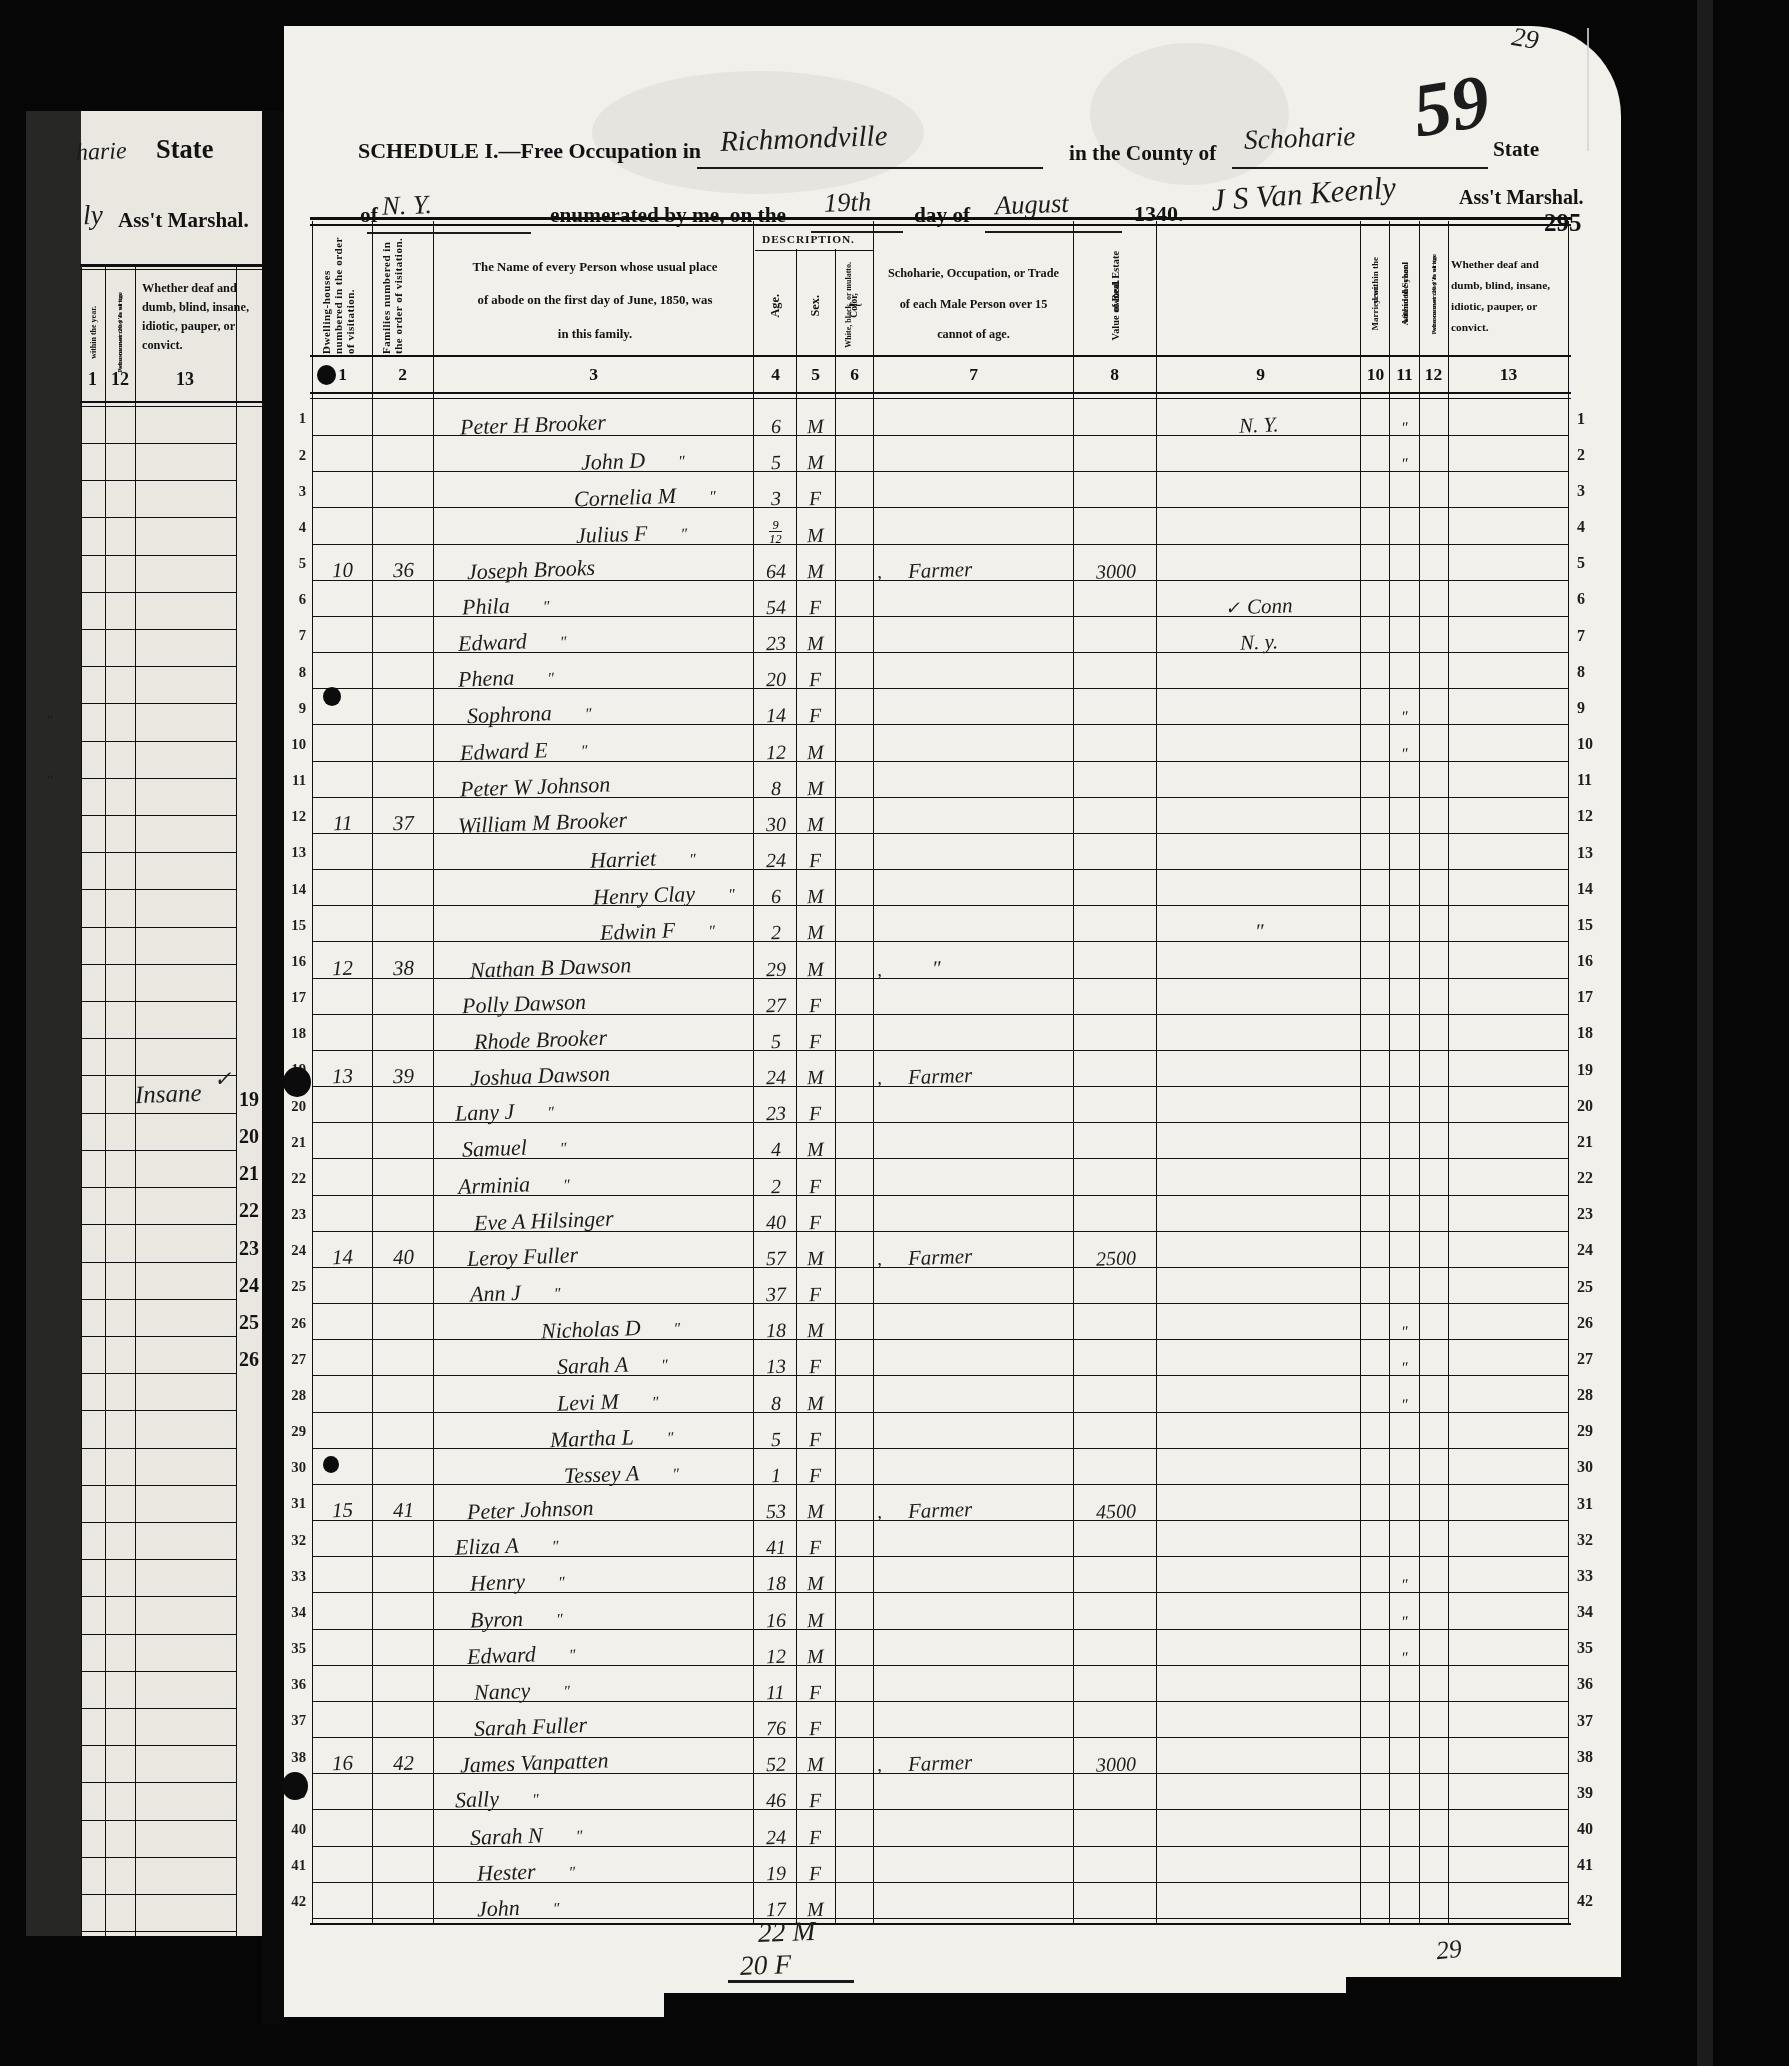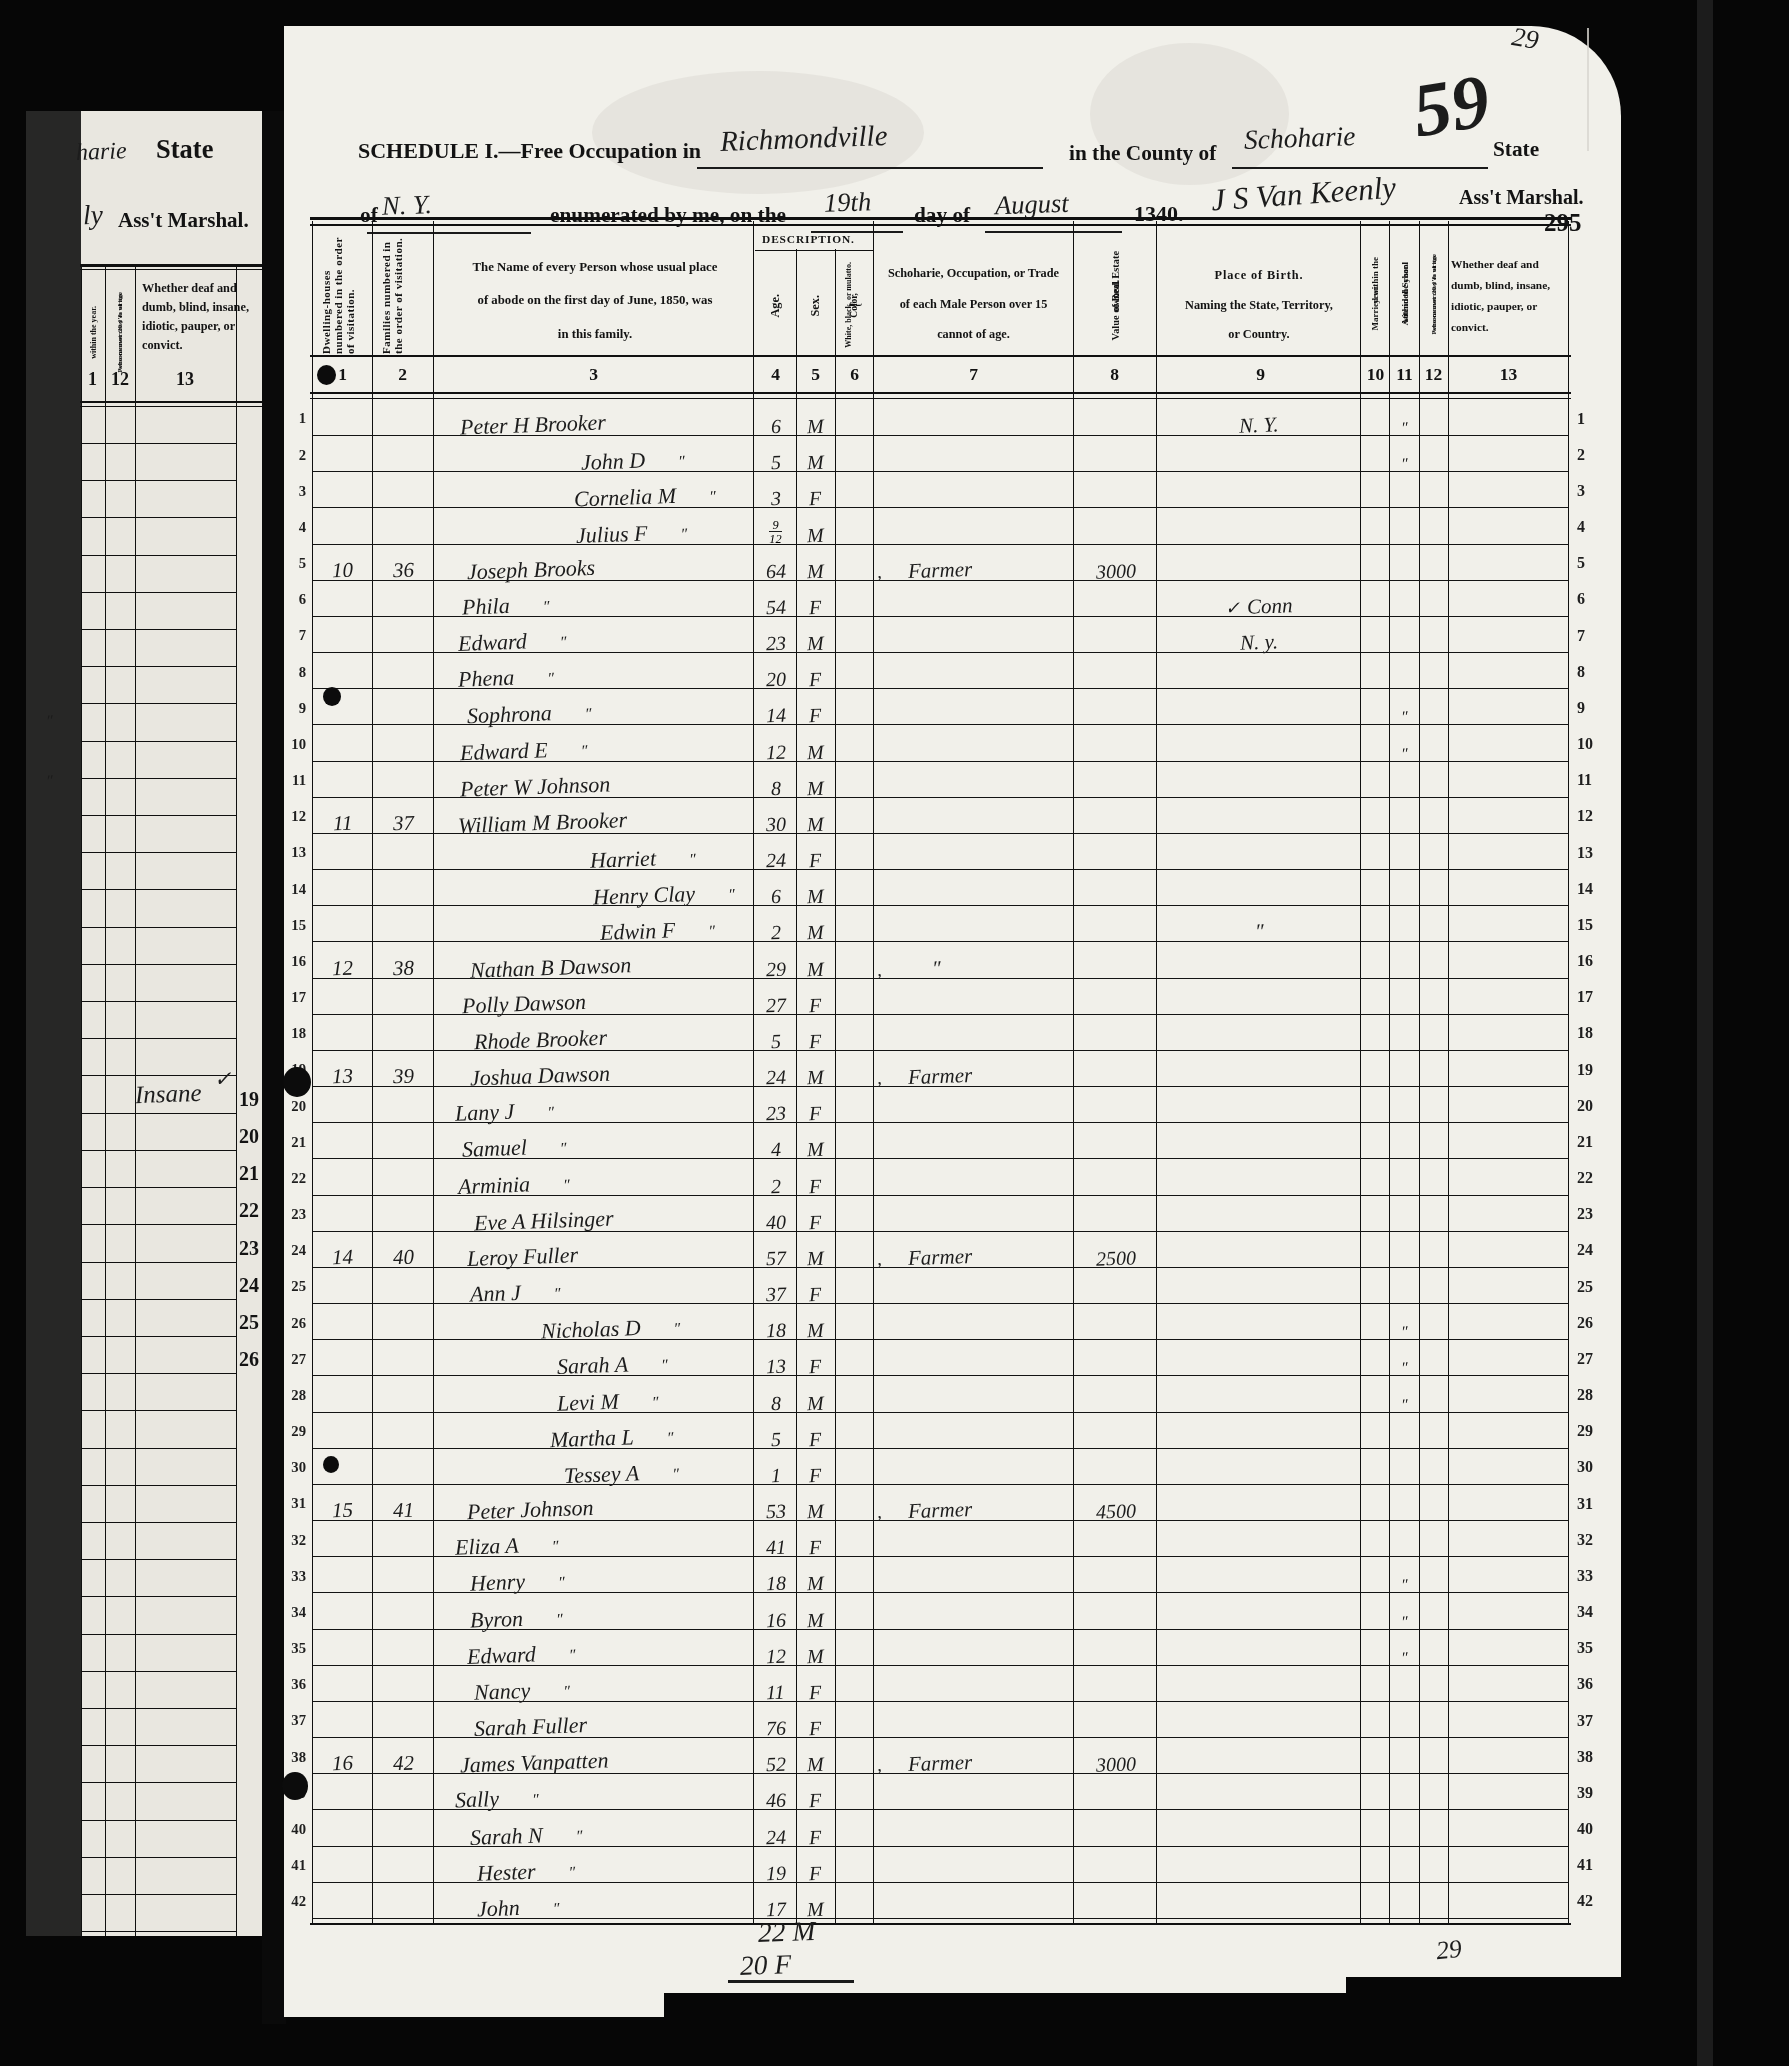--- a/index.html
+++ b/index.html
@@ -210,25 +210,20 @@
   </div>
   <div class="cline prb" style="left:873px;top:258px;font-size:12.3px;line-height:2.5;text-align:center;width:201px;">
     <div>Schoharie, Occupation, or Trade</div>
     <div>of each Male Person over 15</div>
     <div>cannot of age.</div>
   </div>
   <div class="vwrap" style="left:1074px;top:237px;width:83px;height:117px;">
     <span class="v cline" style="font-size:10.4px;font-weight:bold;">Value of Real Estate</span>
     <span class="v cline" style="font-size:10.4px;font-weight:bold;">owned.</span>
   </div>
-  <div class="cline prb" style="left:1157px;top:261px;font-size:12.3px;line-height:2.4;text-align:center;width:204px;">
-    <div style="letter-spacing:0.9px;">Place of Birth.</div>
-    <div>Naming the State, Territory,</div>
-    <div>or Country.</div>
-  </div>
   <div class="vwrap" style="left:1360px;top:235px;width:29px;height:118px;">
     <span class="v cline" style="font-size:9px;font-weight:bold;">Married within the</span>
     <span class="v cline" style="font-size:9px;font-weight:bold;">year.</span>
   </div>
   <div class="vwrap" style="left:1390px;top:235px;width:29px;height:118px;">
     <span class="v cline" style="font-size:9px;font-weight:bold;">Attended School</span>
     <span class="v cline" style="font-size:9px;font-weight:bold;">within the year.</span>
   </div>
   <div class="vwrap" style="left:1419px;top:235px;width:29px;height:118px;">
     <span class="v cline" style="font-size:7.1px;font-weight:bold;">Persons over 20 y'rs of age</span>

